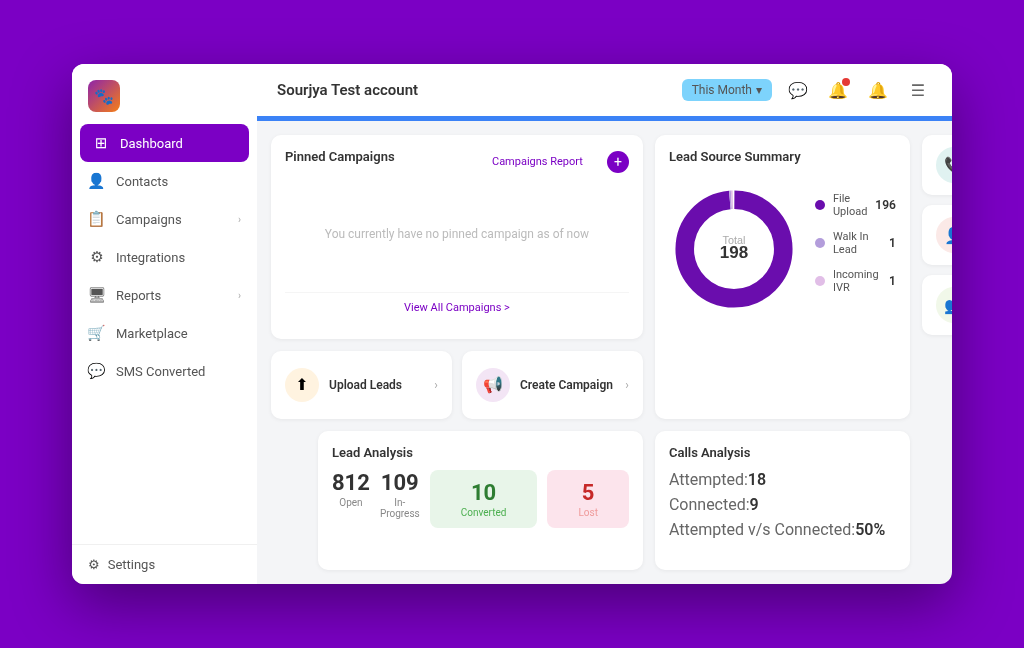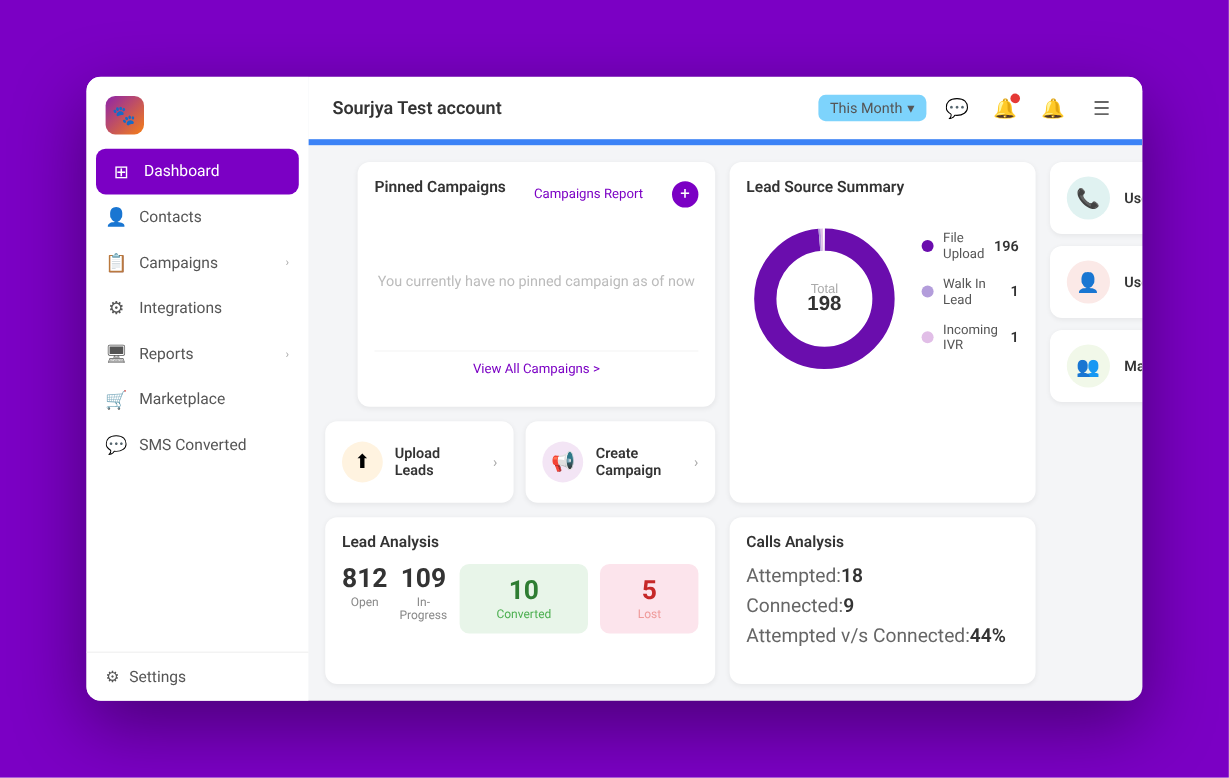--- a/index.html
+++ b/index.html
@@ -172,21 +172,20 @@
     .card-title {
       font-size: 13px;
       font-weight: 600;
       color: #333;
       margin-bottom: 10px;
     }
     
     .pinned-campaigns {
       grid-column: 1;
       grid-row: 1;
-      margin-left: 27px;
     }
     .card-header {
       display: flex;
       align-items: center;
       justify-content: space-between;
       margin-bottom: 10px;
     }
     .campaigns-report-link {
       font-size: 11px;
       color: #7b00c4;
@@ -260,20 +259,21 @@
       flex: 1;
     }
     .action-btn-arrow {
       font-size: 12px;
       color: #aaa;
     }
     
     .lead-analysis {
       grid-column: 1;
       grid-row: 3;
+      margin-left: 47px;
     }
     .lead-stats {
       display: flex;
       gap: 10px;
       margin-top: 8px;
     }
     .lead-stat {
       text-align: center;
     }
     .lead-stat-value {
@@ -559,21 +559,21 @@
             <div class="calls-row">
     <span class="calls-row-label">Attempted:</span>
     <span class="calls-row-value">18</span>
   </div>
             <div class="calls-row">
     <span class="calls-row-label">Connected:</span>
     <span class="calls-row-value">9</span>
   </div>
             <div class="calls-row">
     <span class="calls-row-label">Attempted v/s Connected:</span>
-    <span class="calls-row-value">44%</span>
+    <span class="calls-row-value">50%</span>
   </div>
           </div>
       </div>
 
       <div class="reports-col" id="reports-col">
           <div class="report-card">
     <div class="report-icon teal">📞</div>
     <span class="report-label">User Call Report</span>
 
   </div>

